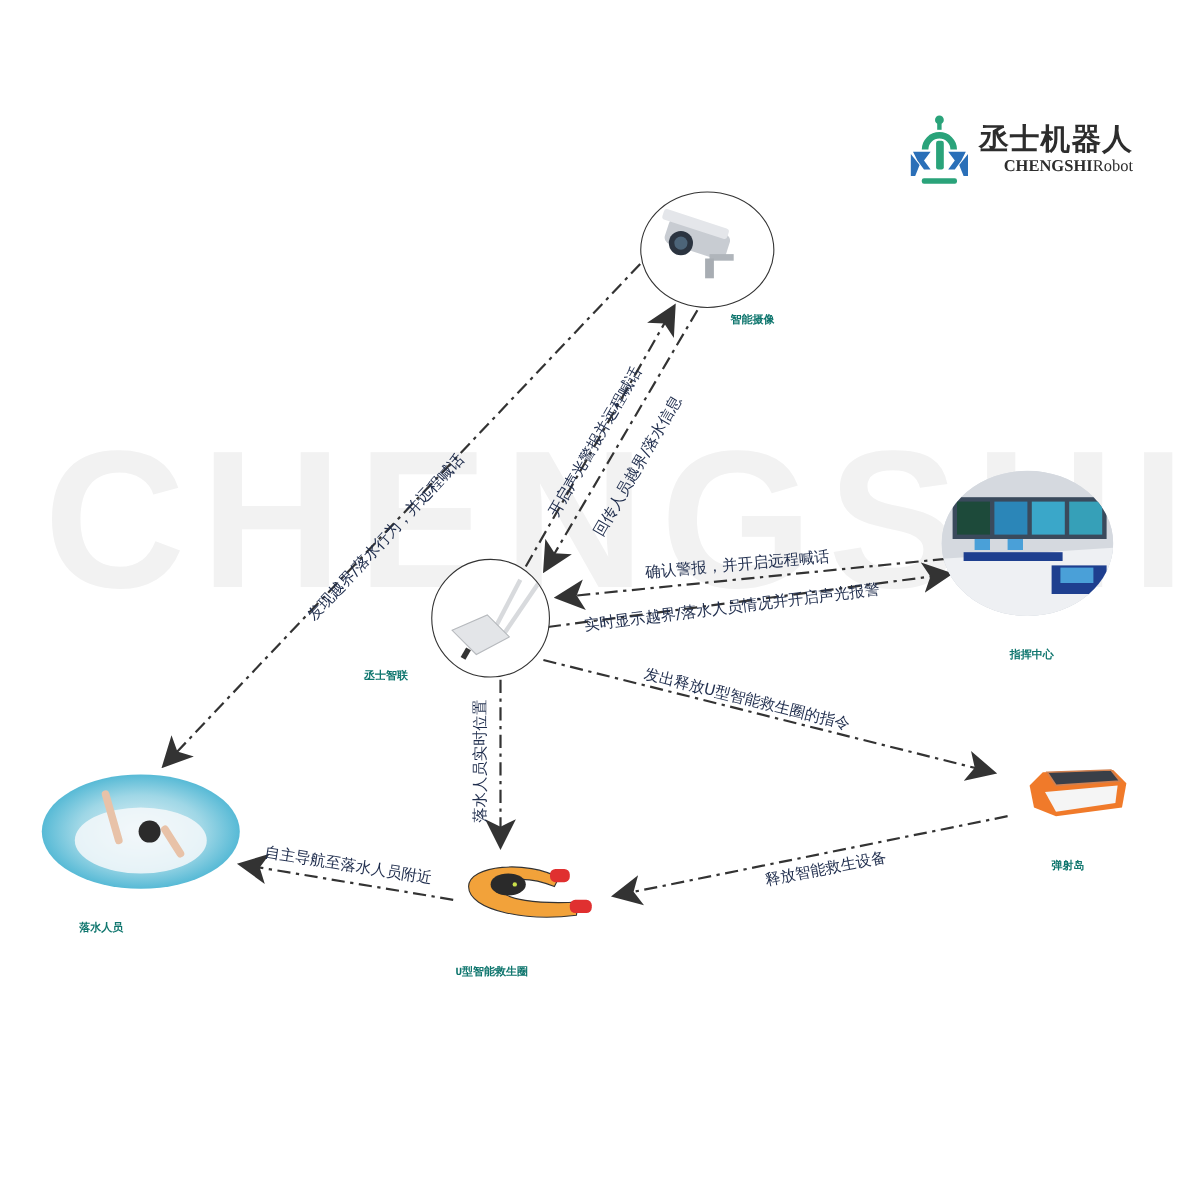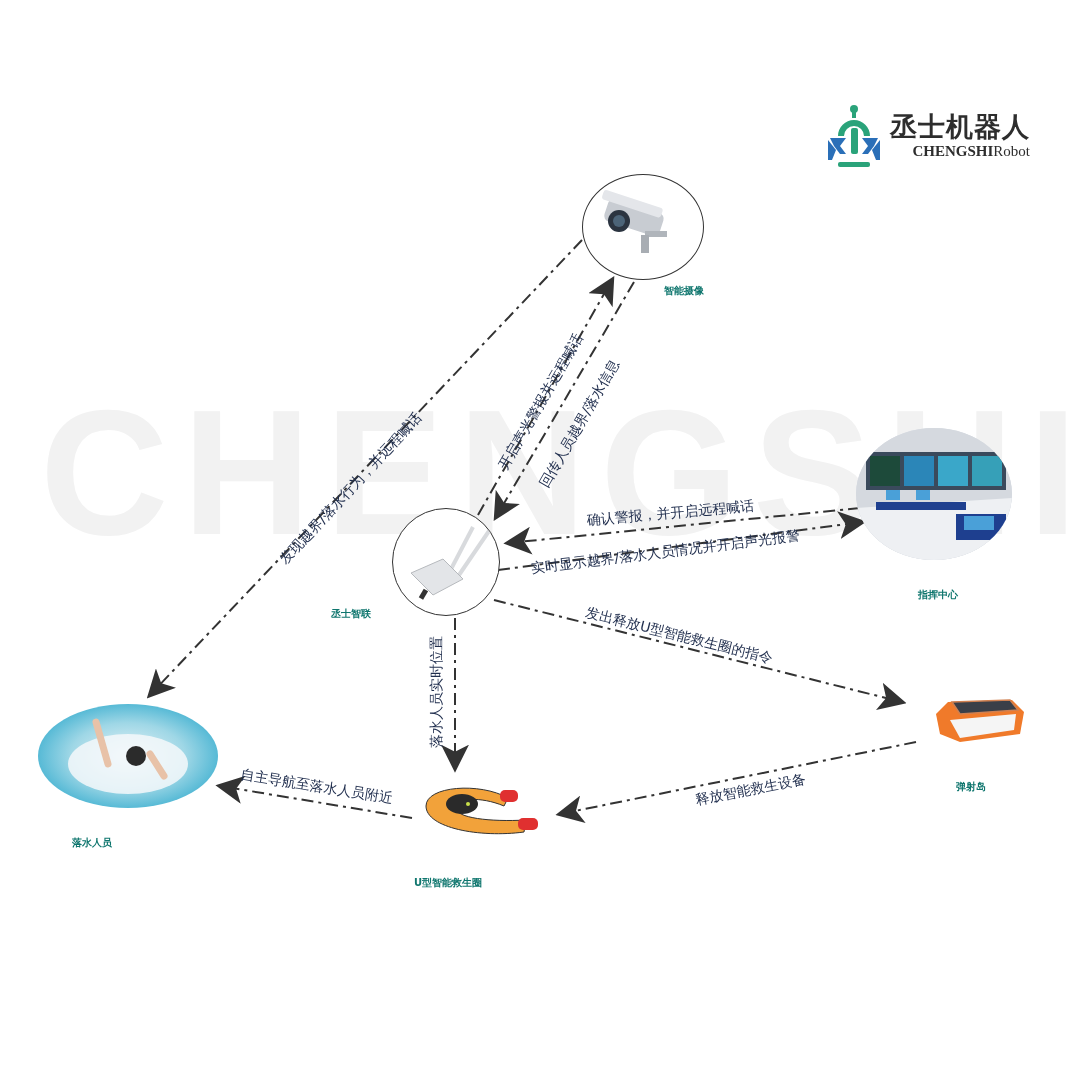--- a/index.html
+++ b/index.html
@@ -120,21 +120,21 @@
 
 <div class="abs" style="left:420px; top:780px; width:124px; height:60px; z-index:2;">
   <svg width="124" height="60" viewBox="0 0 124 60">
     <path d="M6 26 C6 6 60 2 88 18 L84 26 C60 16 36 18 36 28 C36 38 70 42 106 40 L104 52 C60 58 6 48 6 26 Z" fill="#f2a23a" stroke="#333" stroke-width="1"></path>
     <ellipse cx="42" cy="24" rx="16" ry="10" fill="#2a2a2a"></ellipse>
     <circle cx="48" cy="24" r="2" fill="#c9e04a"></circle>
     <rect x="80" y="10" width="18" height="12" rx="5" fill="#e03030"></rect>
     <rect x="98" y="38" width="20" height="12" rx="5" fill="#e03030"></rect>
   </svg>
 </div>
-<div class="node-label" style="left:414px; top:876px;">U型智能救生圈</div>
+<div class="node-label" style="left:414px; top:876px;font-family:Liberation Mono, monospace;">U型智能救生圈</div>
 
 <div class="abs" style="left:930px; top:690px; width:100px; height:60px; z-index:2;">
   <svg width="100" height="60" viewBox="0 0 100 60">
     <path d="M6 24 L18 12 L82 10 L94 22 L90 44 L30 52 L10 44 Z" fill="#f07a2a"></path>
     <path d="M20 30 L86 24 L84 40 L30 48 Z" fill="#f5f5f5"></path>
     <path d="M22 12 L80 10 L88 20 L30 24 Z" fill="#3a3f48" stroke="#d08050" stroke-width="1.5"></path>
   </svg>
 </div>
 <div class="node-label" style="left:956px; top:780px;">弹射岛</div>
 

